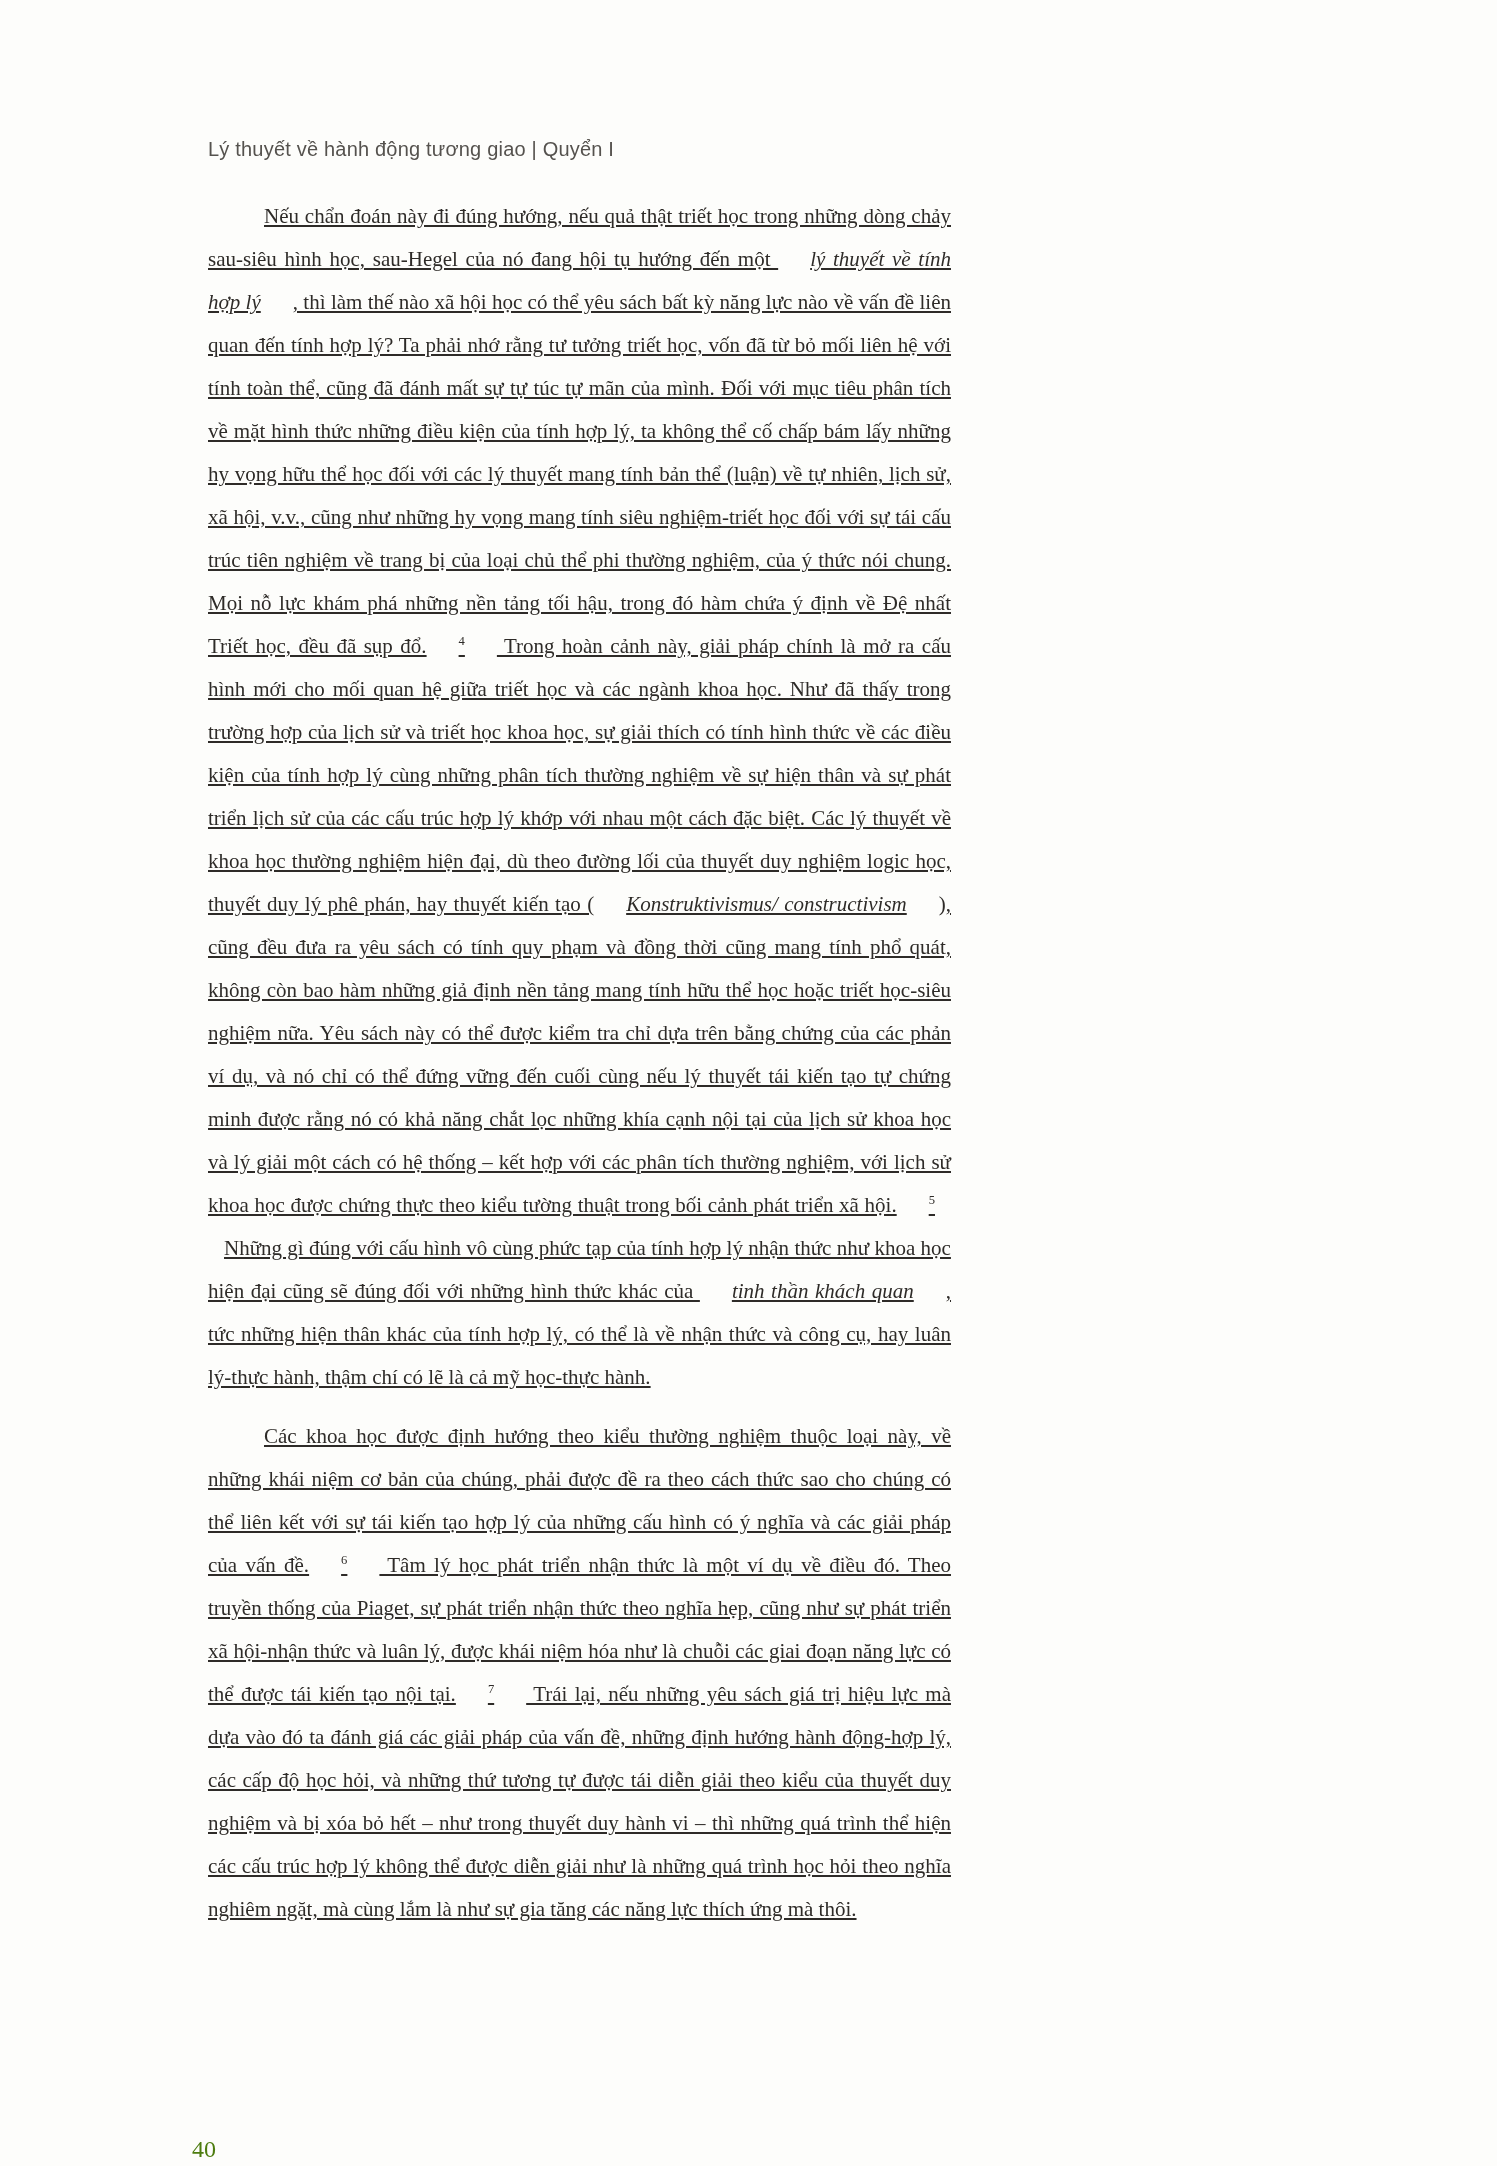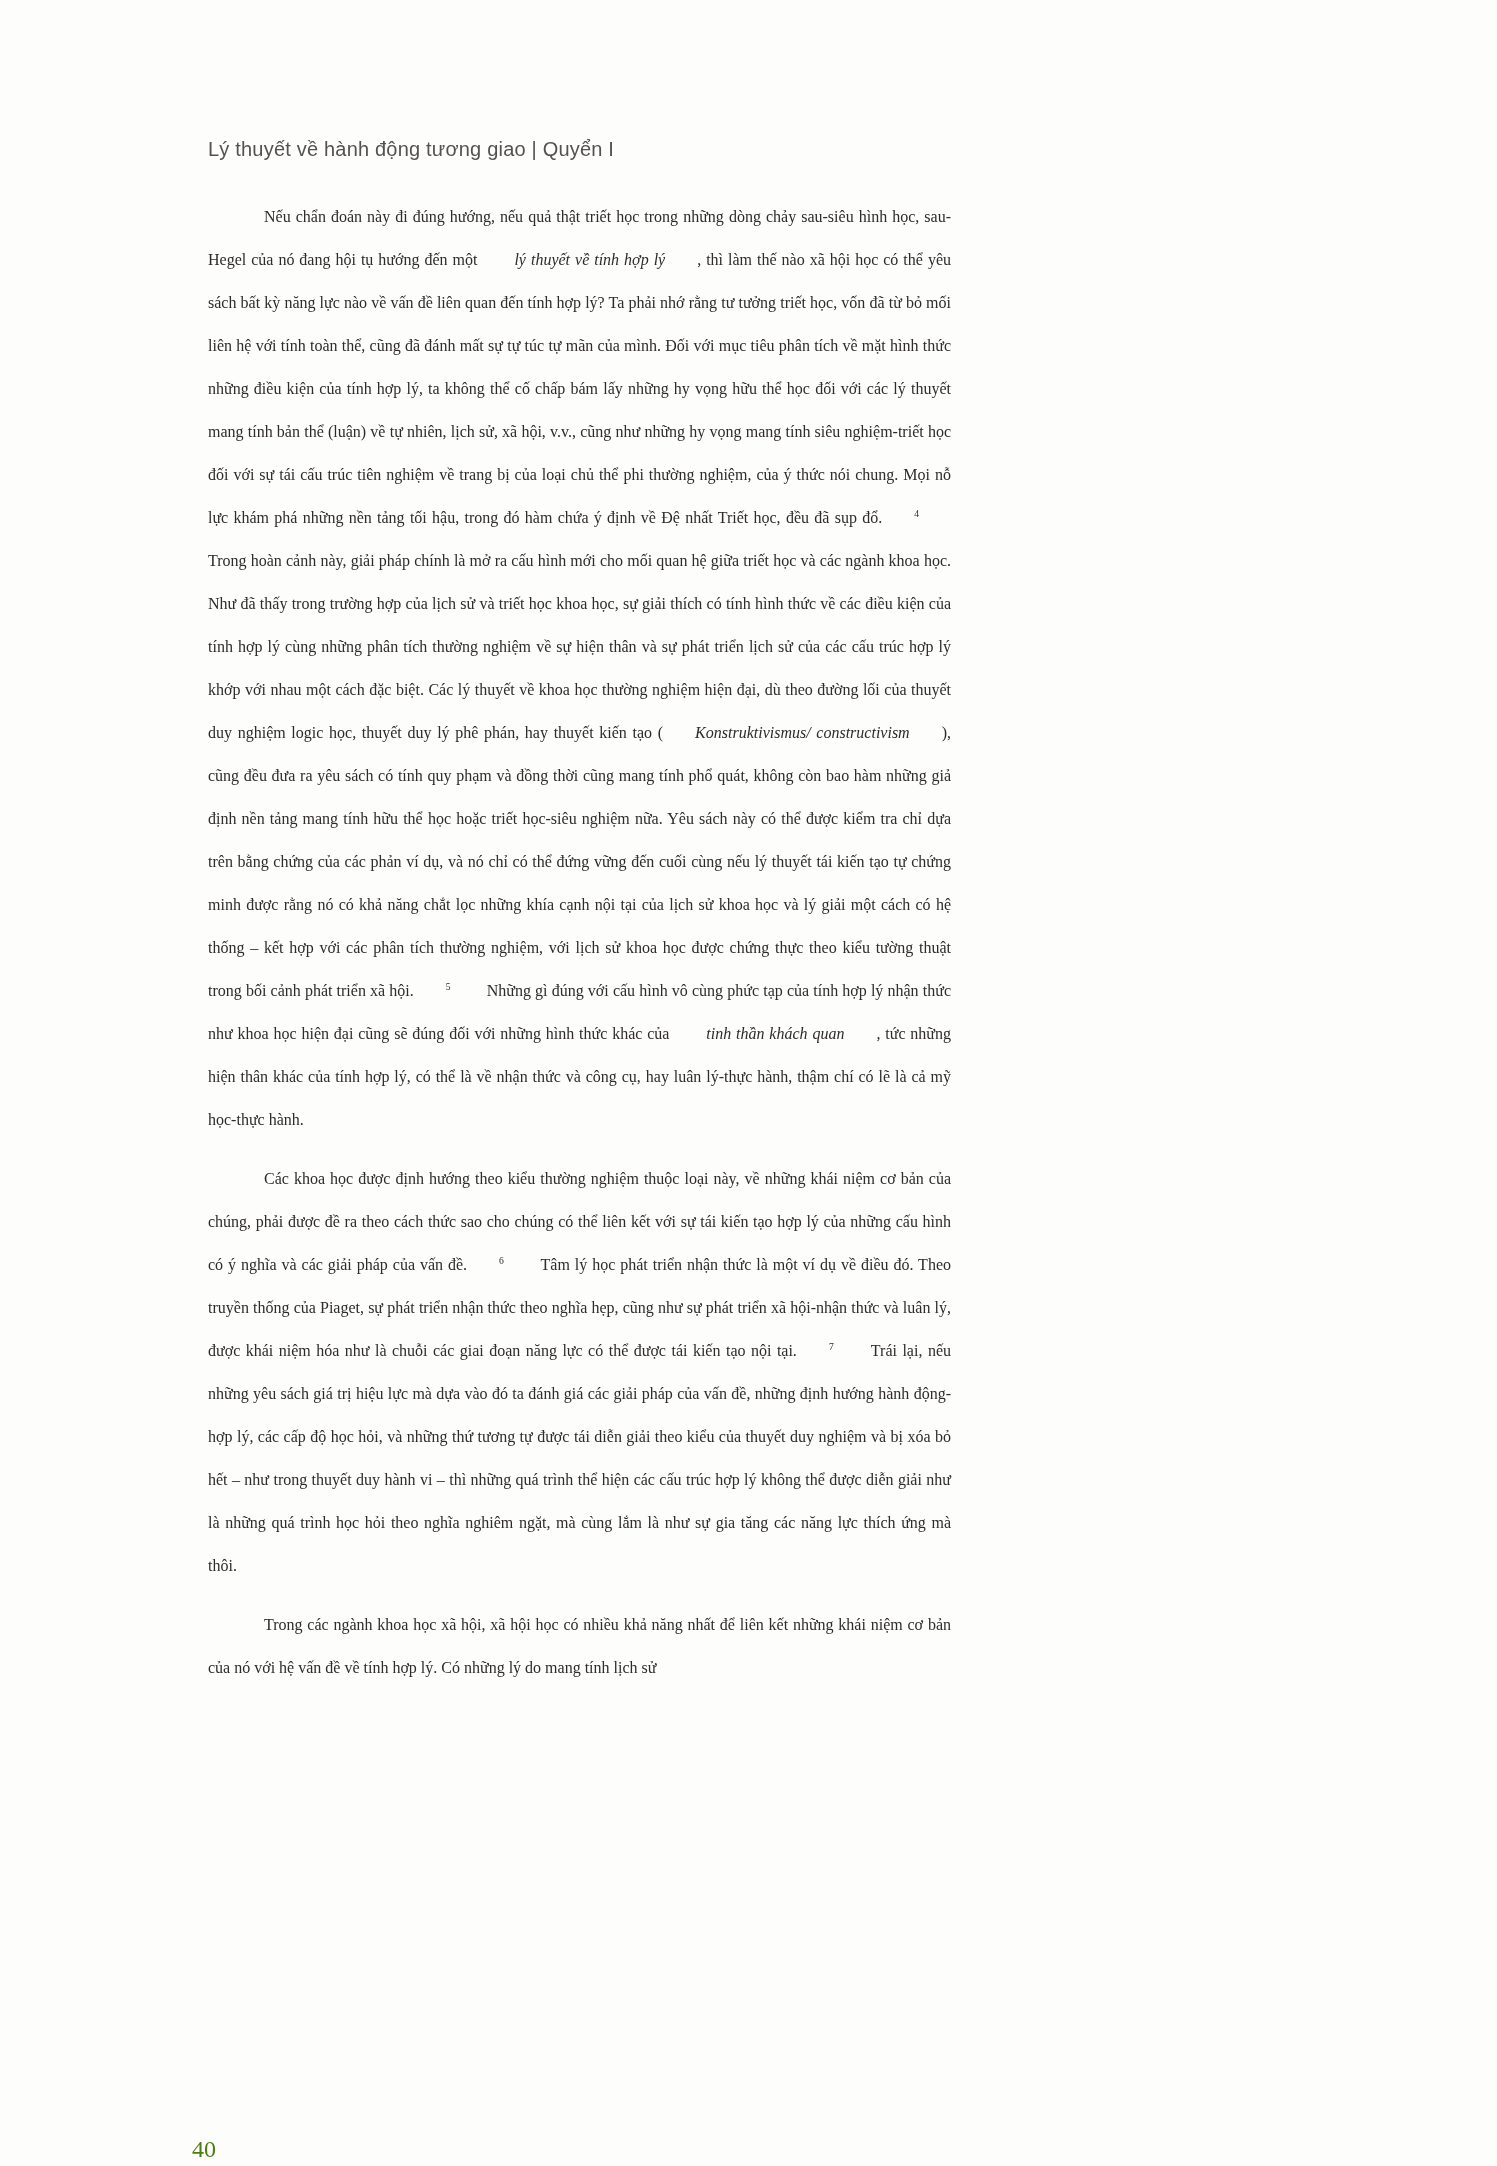--- a/index.html
+++ b/index.html
@@ -18,24 +18,25 @@
   }
   .running-head {
     font-family: "Liberation Sans", sans-serif;
     font-size: 20px;
     font-weight: 500;
     color: #55524e;
     letter-spacing: 0.2px;
   }
   .body-text {
     margin-top: 34px;
-    font-size: 16px;
+    font-size: 21px;
     line-height: 43px;
     text-align: justify;
     text-justify: inter-word;
+    text-decoration: underline;
   }
   .para { text-indent: 40px; }
   .para + .para { margin-top: 15px; }
   .para sup {
     font-size: 0.6em;
     line-height: 0;
     vertical-align: super;
   }
   .page-number {
     position: absolute;
@@ -50,17 +51,16 @@
 
 <div class="page">
   <header class="running-head">
     <span>Lý thuyết về hành động tương giao | Quyển I</span>
   </header>
 
   <main class="body-text">
 
   <p class="para"><span>Nếu chẩn đoán này đi đúng hướng, nếu quả thật triết học trong những dòng chảy sau-siêu hình học, sau-Hegel của nó đang hội tụ hướng đến một </span><span style="font-style: italic;">lý thuyết về tính hợp lý</span><span>, thì làm thế nào xã hội học có thể yêu sách bất kỳ năng lực nào về vấn đề liên quan đến tính hợp lý? Ta phải nhớ rằng tư tưởng triết học, vốn đã từ bỏ mối liên hệ với tính toàn thể, cũng đã đánh mất sự tự túc tự mãn của mình. Đối với mục tiêu phân tích về mặt hình thức những điều kiện của tính hợp lý, ta không thể cố chấp bám lấy những hy vọng hữu thể học đối với các lý thuyết mang tính bản thể (luận) về tự nhiên, lịch sử, xã hội, v.v., cũng như những hy vọng mang tính siêu nghiệm-triết học đối với sự tái cấu trúc tiên nghiệm về trang bị của loại chủ thể phi thường nghiệm, của ý thức nói chung. Mọi nỗ lực khám phá những nền tảng tối hậu, trong đó hàm chứa ý định về Đệ nhất Triết học, đều đã sụp đổ.</span><sup>4</sup><span> Trong hoàn cảnh này, giải pháp chính là mở ra cấu hình mới cho mối quan hệ giữa triết học và các ngành khoa học. Như đã thấy trong trường hợp của lịch sử và triết học khoa học, sự giải thích có tính hình thức về các điều kiện của tính hợp lý cùng những phân tích thường nghiệm về sự hiện thân và sự phát triển lịch sử của các cấu trúc hợp lý khớp với nhau một cách đặc biệt. Các lý thuyết về khoa học thường nghiệm hiện đại, dù theo đường lối của thuyết duy nghiệm logic học, thuyết duy lý phê phán, hay thuyết kiến tạo (</span><span style="font-style: italic;">Konstruktivismus/ constructivism</span><span>), cũng đều đưa ra yêu sách có tính quy phạm và đồng thời cũng mang tính phổ quát, không còn bao hàm những giả định nền tảng mang tính hữu thể học hoặc triết học-siêu nghiệm nữa. Yêu sách này có thể được kiểm tra chỉ dựa trên bằng chứng của các phản ví dụ, và nó chỉ có thể đứng vững đến cuối cùng nếu lý thuyết tái kiến tạo tự chứng minh được rằng nó có khả năng chắt lọc những khía cạnh nội tại của lịch sử khoa học và lý giải một cách có hệ thống – kết hợp với các phân tích thường nghiệm, với lịch sử khoa học được chứng thực theo kiểu tường thuật trong bối cảnh phát triển xã hội.</span><sup>5</sup><span> Những gì đúng với cấu hình vô cùng phức tạp của tính hợp lý nhận thức như khoa học hiện đại cũng sẽ đúng đối với những hình thức khác của </span><span style="font-style: italic;">tinh thần khách quan</span><span>, tức những hiện thân khác của tính hợp lý, có thể là về nhận thức và công cụ, hay luân lý-thực hành, thậm chí có lẽ là cả mỹ học-thực hành.</span></p>
       <p class="para"><span>Các khoa học được định hướng theo kiểu thường nghiệm thuộc loại này, về những khái niệm cơ bản của chúng, phải được đề ra theo cách thức sao cho chúng có thể liên kết với sự tái kiến tạo hợp lý của những cấu hình có ý nghĩa và các giải pháp của vấn đề.</span><sup>6</sup><span> Tâm lý học phát triển nhận thức là một ví dụ về điều đó. Theo truyền thống của Piaget, sự phát triển nhận thức theo nghĩa hẹp, cũng như sự phát triển xã hội-nhận thức và luân lý, được khái niệm hóa như là chuỗi các giai đoạn năng lực có thể được tái kiến tạo nội tại.</span><sup>7</sup><span> Trái lại, nếu những yêu sách giá trị hiệu lực mà dựa vào đó ta đánh giá các giải pháp của vấn đề, những định hướng hành động-hợp lý, các cấp độ học hỏi, và những thứ tương tự được tái diễn giải theo kiểu của thuyết duy nghiệm và bị xóa bỏ hết – như trong thuyết duy hành vi – thì những quá trình thể hiện các cấu trúc hợp lý không thể được diễn giải như là những quá trình học hỏi theo nghĩa nghiêm ngặt, mà cùng lắm là như sự gia tăng các năng lực thích ứng mà thôi.</span></p>
-      <p class="para"><span>Trong các ngành khoa học xã hội, xã hội học có nhiều khả năng nhất để liên kết những khái niệm cơ bản của nó với hệ vấn đề về tính hợp lý. Có những lý do mang tính lịch sử</span></p>
     </main>
 
   <div class="page-number">40</div>
 </div>
 
 </body></html>

